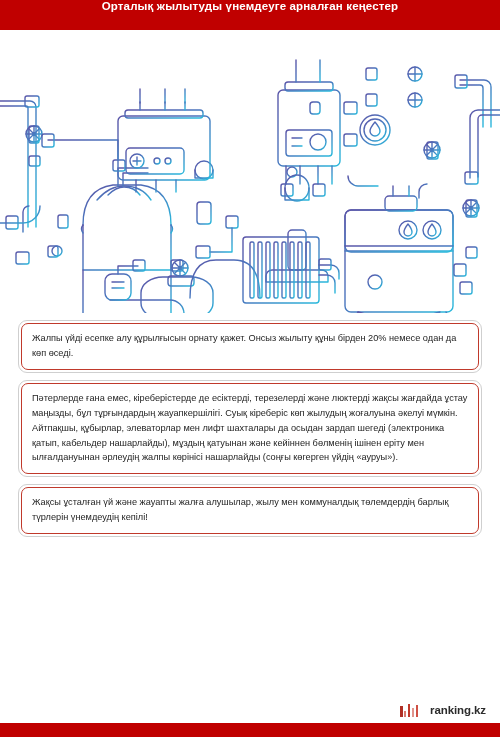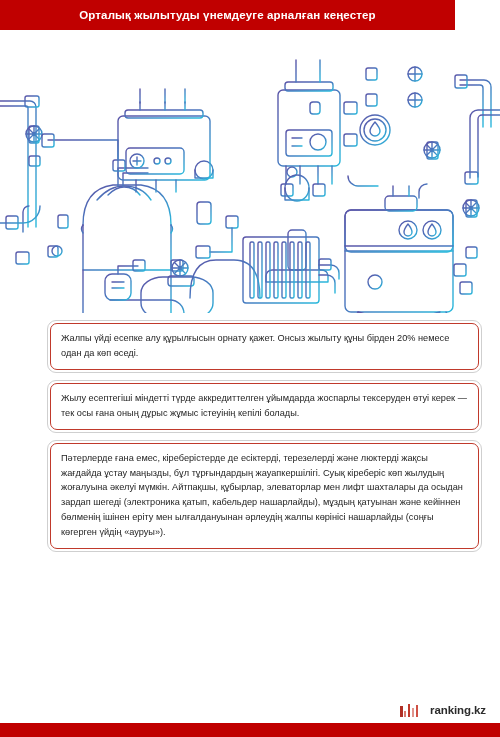--- a/index.html
+++ b/index.html
@@ -10,25 +10,25 @@
   body {
     width: 500px;
     height: 737px;
     font-family: "Liberation Sans", "DejaVu Sans", sans-serif;
     overflow: hidden;
     position: relative;
   }
 
   
   .header {
-    width: 455px;
+    width: 500px;
     height: 30px;
     background: #c00000;
     display: flex;
-    align-items: center;
+    align-items: flex-start;
     justify-content: center;
     box-sizing: border-box;
   }
   .header-title {
     color: #ffffff;
     font-size: 11.5px;
     font-weight: bold;
     letter-spacing: 0.15px;
     text-align: center;
     white-space: nowrap;
@@ -43,21 +43,20 @@
     overflow: hidden;
   }
   .illustration svg {
     display: block;
   }
 
   
   .tips {
     padding: 7px 18px 0 18px;
     box-sizing: border-box;
-    margin-left: 29px;
   }
   .tip-outer {
     border: 1px solid #cfcfcf;
     border-radius: 9px;
     padding: 2px;
     margin-bottom: 7px;
     background: #ffffff;
     box-sizing: border-box;
   }
   .tip-box {
@@ -354,34 +353,34 @@
 </div>
 
 <div class="tips">
 
   <div class="tip-outer">
     <div class="tip-box">
       <p class="tip-text">Жалпы үйді есепке алу құрылғысын орнату қажет. Онсыз жылыту құны бірден 20% немесе одан да көп өседі.</p>
     </div>
   </div>
 
-  <div class="tip-outer">
-    <div class="tip-box">
-      <p class="tip-text">Жылу есептегіші міндетті түрде аккредиттелген ұйымдарда жоспарлы тексеруден өтуі керек — тек осы ғана оның дұрыс жұмыс істеуінің кепілі болады.</p>
-    </div>
-  </div>
 
 
 
   <div class="tip-outer">
     <div class="tip-box">
       <p class="tip-text">Пәтерлерде ғана емес, кіреберістерде де есіктерді, терезелерді және люктерді жақсы жағдайда ұстау маңызды, бұл тұрғындардың жауапкершілігі. Суық кіреберіс көп жылудың жоғалуына әкелуі мүмкін. Айтпақшы, құбырлар, элеваторлар мен лифт шахталары да осыдан зардап шегеді (электроника қатып, кабельдер нашарлайды), мұздың қатуынан және кейіннен бөлменің ішінен еріту мен ылғалдануынан әрлеудің жалпы көрінісі нашарлайды (соңғы көгерген үйдің «ауруы»).</p>
     </div>
   </div>
 
+  <div class="tip-outer">
+    <div class="tip-box">
+      <p class="tip-text">Жақсы ұсталған үй және жауапты жалға алушылар, жылу мен коммуналдық төлемдердің барлық түрлерін үнемдеудің кепілі!</p>
+    </div>
+  </div>
 
 </div>
 
 <div class="footer">
   <div class="footer-logo">
     <span class="logo-bars">
       <i></i>
         <i></i>
         <i></i>
         <i></i>

